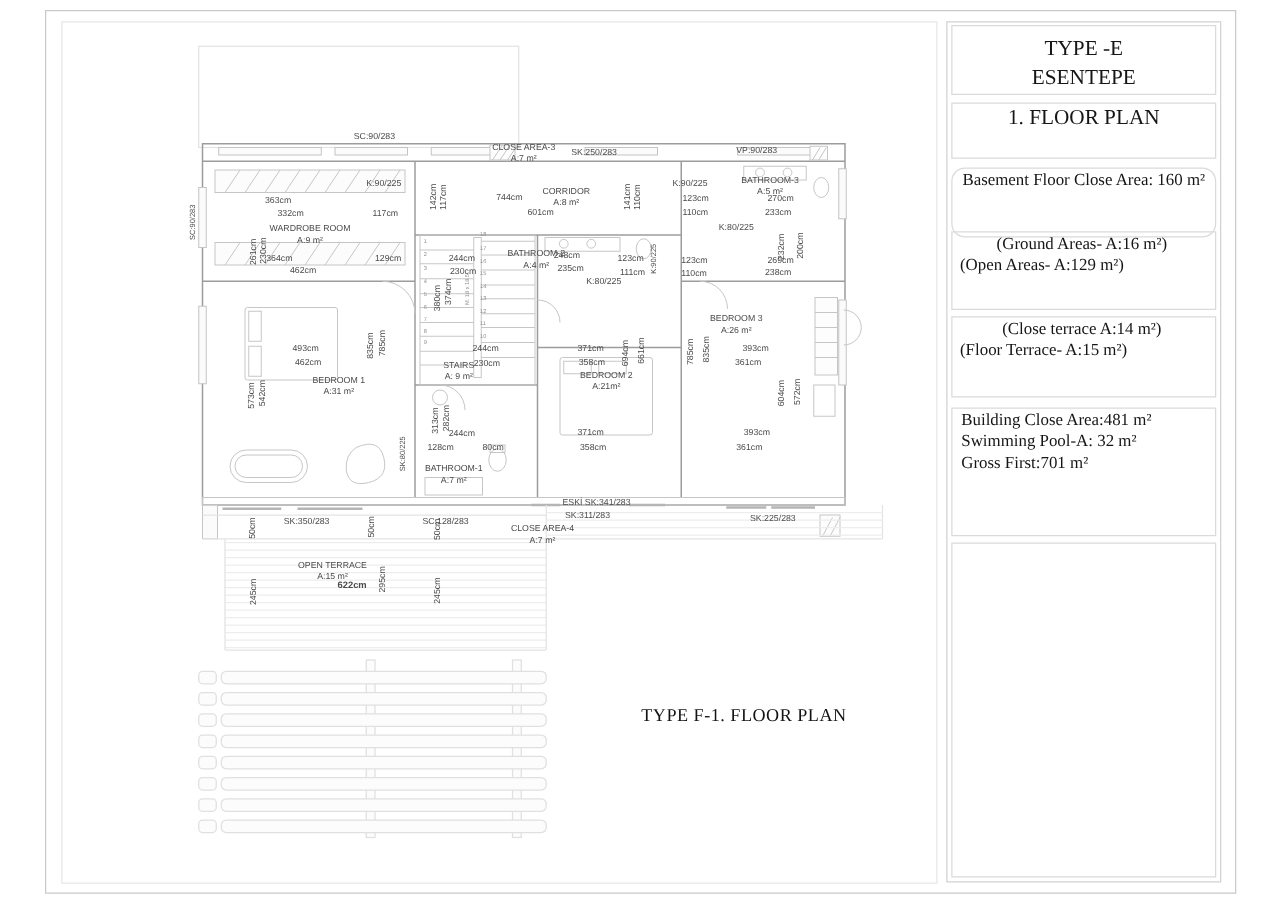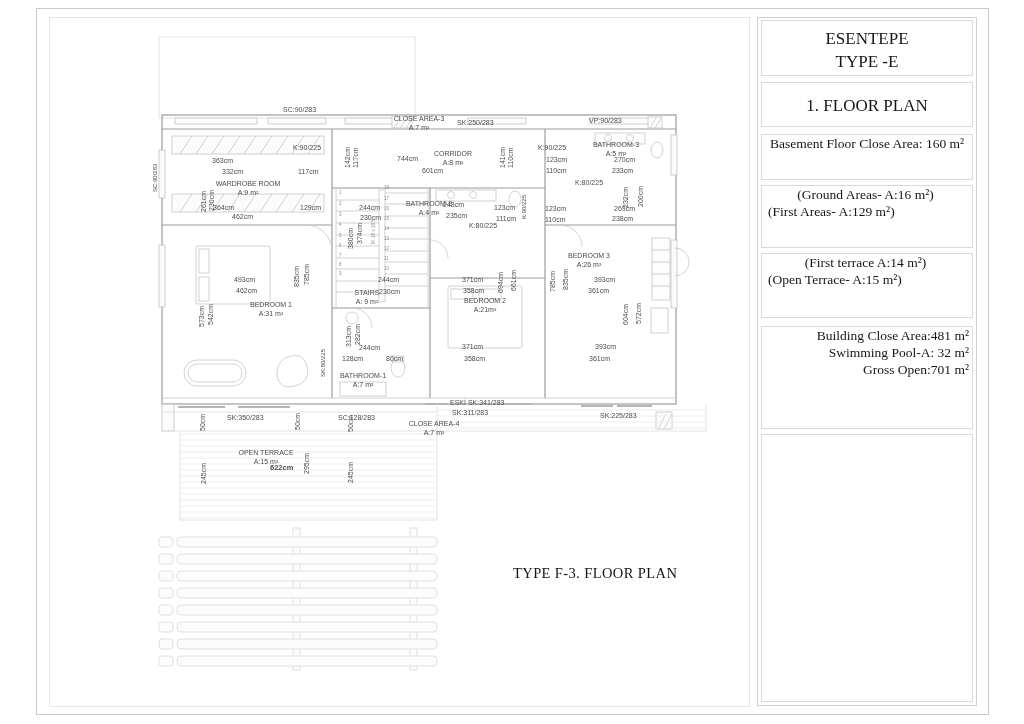--- a/index.html
+++ b/index.html
@@ -34,28 +34,28 @@
   .panel{
     position:absolute;left:757px;top:17px;width:220px;height:689px;
     border:1px solid #d2d2d2;background:#fff;box-sizing:border-box;
   }
   .pbox{
     position:absolute;left:3px;right:3px;border:1px solid #dadada;box-sizing:border-box;
     font-family:"Liberation Serif",serif;color:#161616;overflow:hidden;
   }
   .pbox.header{font-size:17px;text-align:center;line-height:1.35;}
   .pbox.h1{top:2px;height:56px;padding-top:7px;}
-  .pbox.h2{top:64px;height:45px;padding-top:12px;}
+  .pbox.h2{top:64px;height:45px;}
   .pbox.note{font-size:13.5px;line-height:1.27;}
   .pbox.empty{top:416px;height:268px;}
   .note .ln{padding:0 3px;}
   .note.center .ln{text-align:center;}
   .note.mixed .ln{text-align:left;padding-left:6px;}
   .note.mixed .ln:first-child{text-align:center;padding-left:0;}
-  .note.left .ln{text-align:right;padding-left:7px;}
+  .note.left .ln{text-align:left;padding-left:7px;}
   .ln:empty{display:none;}
 
   
   .faint{stroke:#e3e3e3;fill:none;stroke-width:1;}
   .tl{stroke:#ededed;fill:none;stroke-width:1;}
   .thin{stroke:#c6c6c6;fill:none;stroke-width:.8;}
   .wall{stroke:#9c9c9c;fill:none;stroke-width:1.2;}
   .win{stroke:#c4c4c4;fill:#fbfbfb;stroke-width:.8;}
   .slat{stroke:#e0e0e0;fill:#fcfcfc;}
   .bar{fill:#b5b5b5;}
@@ -352,43 +352,43 @@
     <div class="lbl tiny" style="left: 384px; top: 197px;">17</div>
     <div class="lbl tiny" style="left: 384px; top: 207px;">16</div>
     <div class="lbl tiny" style="left: 384px; top: 217px;">15</div>
     <div class="lbl tiny" style="left: 384px; top: 227px;">14</div>
     <div class="lbl tiny" style="left: 384px; top: 237px;">13</div>
     <div class="lbl tiny" style="left: 384px; top: 247px;">12</div>
     <div class="lbl tiny" style="left: 384px; top: 257px;">11</div>
     <div class="lbl tiny" style="left: 384px; top: 267px;">10</div>
   </div>
 
-<div class="caption">TYPE F-3. FLOOR PLAN</div>
+<div class="caption">TYPE F-1. FLOOR PLAN</div>
 
 <div class="panel">
   <div class="pbox header h1">
+    <div>TYPE -E</div>
     <div>ESENTEPE</div>
-    <div>TYPE -E</div>
   </div>
   <div class="pbox header h2">
     <div>1. FLOOR PLAN</div>
   </div>
   <div>
-      <div class="pbox note center" style="top: 116px; height: 46px;">
+      <div class="pbox note center" style="top: 116px; height: 56px; border-radius: 11px;">
     <div class="ln">Basement Floor Close Area: 160 m²</div>
 
   </div>
       <div class="pbox note mixed" style="top: 167px; height: 63px;">
     <div class="ln">(Ground Areas- A:16 m²)</div>
-    <div class="ln">(First Areas- A:129 m²)</div>
+    <div class="ln">(Open Areas- A:129 m²)</div>
   </div>
       <div class="pbox note mixed" style="top: 235px; height: 65px;">
-    <div class="ln">(First terrace A:14 m²)</div>
-    <div class="ln">(Open Terrace- A:15 m²)</div>
+    <div class="ln">(Close terrace A:14 m²)</div>
+    <div class="ln">(Floor Terrace- A:15 m²)</div>
   </div>
       <div class="pbox note left" style="top: 308px; height: 103px;">
     <div class="ln">Building Close Area:481 m²</div>
     <div class="ln">Swimming Pool-A: 32 m²</div>
-    <div class="ln">Gross Open:701 m²</div>
+    <div class="ln">Gross First:701 m²</div>
   </div>
     </div>
   <div class="pbox empty"></div>
 </div>
 
 </body></html>

